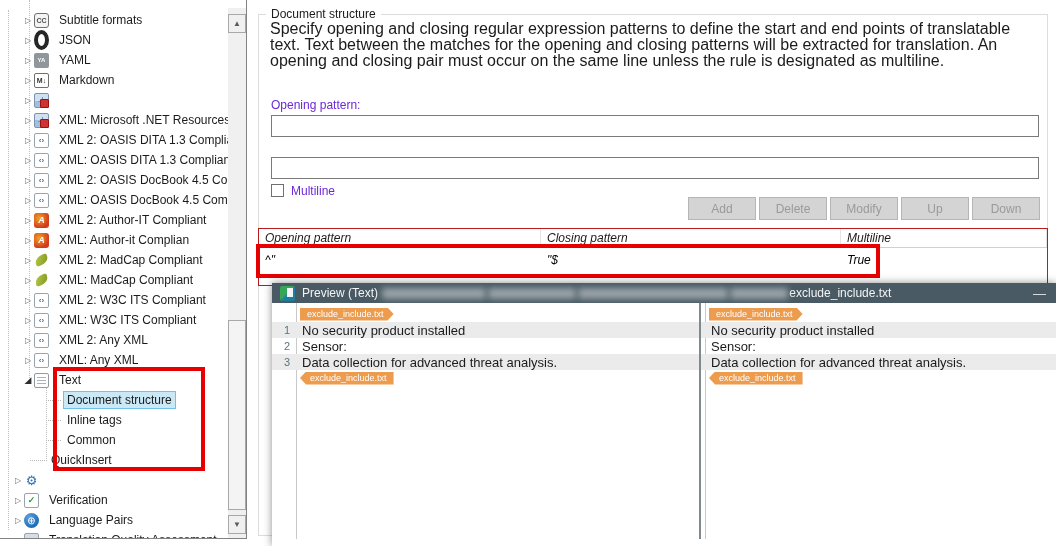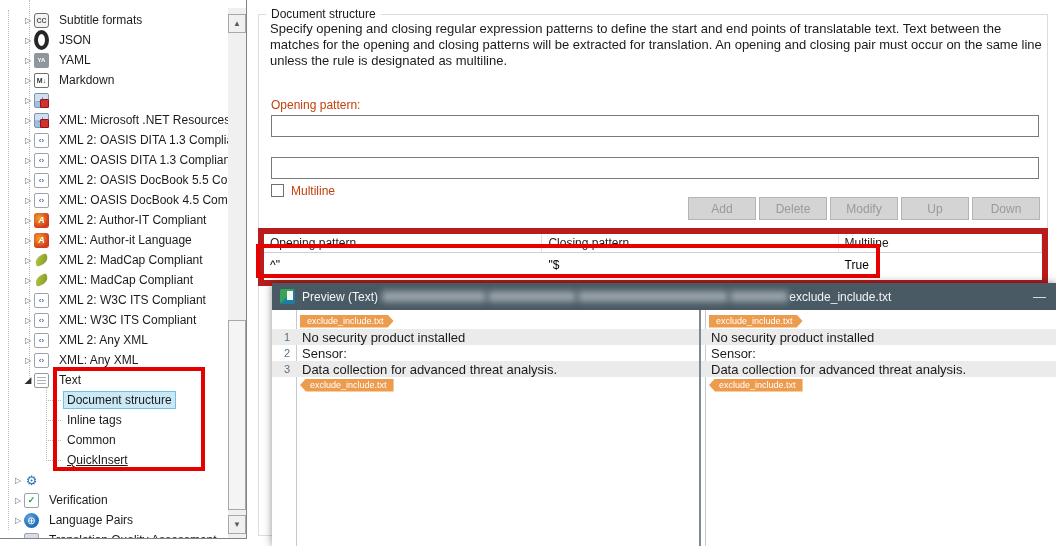--- a/index.html
+++ b/index.html
@@ -48,44 +48,44 @@
 
   
   #tree-scrollbar { position:absolute; right:0; top:8px; width:18px; height:530px; background:#f0f0f0; }
   .sb-btn { position:absolute; left:0; width:18px; height:19px; background:#f0f0f0;
     border:1px solid #a8a8a8; color:#5a5a5a; font-size:8px; display:flex; align-items:center; justify-content:center; }
   .sb-thumb { position:absolute; left:0; width:18px; background:#f4f4f4; border:1px solid #a8a8a8; }
 
   
   #groupbox { left:258px; top:14px; width:790px; height:522px; border:1px solid #dcdcdc; }
   #group-title { left:266px; top:7px; background:#fff; padding:0 5px; font-size:12px; color:#1b1b1b; }
-  #description { left:270px; top:21px; width:774px; font-size:13px; line-height:16px; color:#1b1b1b; }
-  .fieldlabel { font-size:12px; color:#c2410c; }
+  #description { left:270px; top:21px; width:774px; font-size:16px; line-height:16px; color:#1b1b1b; }
+  .fieldlabel { font-size:12px; color:#6d28d9; }
   .textinput { left:271px; width:768px; height:22px; border:1px solid #7a7a7a; background:#fff;
     font-size:12px; padding:0 4px; font-family:"Liberation Sans",sans-serif; }
   #multiline-box { left:271px; top:184px; width:13px; height:13px; border:1px solid #707070; background:#fff; }
 
   #button-row { left:271px; top:197px; width:769px; height:23px; display:flex; justify-content:flex-end; gap:3px; }
   .btn { width:68px; height:23px; background:#d4d4d4; border:1px solid #b5b5b5; color:#9a9a9a;
     font-size:12px; font-family:"Liberation Sans",sans-serif; }
 
   
-  #rule-table { left:258px; top:228px; width:790px; height:58px; border:6px solid #b91c1c; background:#fff; overflow:hidden; }
+  #rule-table { left:258px; top:228px; width:790px; height:58px; border:1px solid #b91c1c; background:#fff; overflow:hidden;font-style:italic; }
   .thead { display:flex; height:19px; border-bottom:1px solid #d0d0d0; }
   .thead .cell { font-size:12px; color:#1b1b1b; padding:2px 0 0 6px; border-right:1px solid #e4e4e4; }
   .tr { display:flex; height:26px; }
   .tr .cell { font-size:12px; color:#000; padding:5px 0 0 6px; }
   .c0 { width:282px; } .c1 { width:300px; } .c2 { width:206px; }
 
   .redbox { position:absolute; border:4px solid #e60000; pointer-events:none; z-index:5; }
 
   
   #preview { left:272px; top:283px; width:784px; height:263px; background:#fff; z-index:10;
     box-shadow:0 0 8px rgba(0,0,0,0.45); }
-  #preview-titlebar { height:27px; background:#4a5a64; display:flex; align-items:center; padding:0 10px 0 8px; }
+  #preview-titlebar { height:20px; background:#4a5a64; display:flex; align-items:center; padding:0 10px 0 8px; }
   #preview-appicon { width:15px; height:15px; border-radius:2px; margin-right:7px; flex:none;
     background:linear-gradient(135deg,#37a557 45%,#1d7fa0 55%); position:relative; }
   #preview-appicon::after { content:""; position:absolute; right:2px; top:2px; width:6px; height:9px; background:#f2f6f8; }
   #preview-title { color:#f2f4f5; font-size:12px; white-space:nowrap; display:flex; align-items:center; }
   .blurblock { display:inline-block; height:11px; background:#98a2a8; filter:blur(3px);
     border-radius:2px; margin:0 1px; vertical-align:middle; }
   #minimize-btn { margin-left:auto; color:#e8eaec; font-size:13px; line-height:13px; }
 
   #preview-content { position:relative; height:236px; background:#fff; overflow:hidden; }
   #pane-left { position:absolute; left:0; top:0; width:427px; height:100%; }
@@ -144,36 +144,36 @@
         <span class="tlabel">XML 2: OASIS DITA 1.3 Complia</span>
       </div>
       <div class="trow" style="padding-left: 22px;">
         <span class="arrow">▷</span>
         <span class="ic ic-xmlfile">‹›</span>
         <span class="tlabel">XML: OASIS DITA 1.3 Complian</span>
       </div>
       <div class="trow" style="padding-left: 22px;">
         <span class="arrow">▷</span>
         <span class="ic ic-xmlfile">‹›</span>
-        <span class="tlabel">XML 2: OASIS DocBook 5.5 Co</span>
+        <span class="tlabel">XML 2: OASIS DocBook 4.5 Co</span>
       </div>
       <div class="trow" style="padding-left: 22px;">
         <span class="arrow">▷</span>
         <span class="ic ic-xmlfile">‹›</span>
         <span class="tlabel">XML: OASIS DocBook 4.5 Com</span>
       </div>
       <div class="trow" style="padding-left: 22px;">
         <span class="arrow">▷</span>
         <span class="ic ic-author">A</span>
         <span class="tlabel">XML 2: Author-IT Compliant</span>
       </div>
       <div class="trow" style="padding-left: 22px;">
         <span class="arrow">▷</span>
         <span class="ic ic-author">A</span>
-        <span class="tlabel">XML: Author-it Language</span>
+        <span class="tlabel">XML: Author-it Complian</span>
       </div>
       <div class="trow" style="padding-left: 22px;">
         <span class="arrow">▷</span>
         <span class="ic ic-madcap"></span>
         <span class="tlabel">XML 2: MadCap Compliant</span>
       </div>
       <div class="trow" style="padding-left: 22px;">
         <span class="arrow">▷</span>
         <span class="ic ic-madcap"></span>
         <span class="tlabel">XML: MadCap Compliant</span>
@@ -208,21 +208,21 @@
         <span class="tlabel sel">Document structure</span>
       </div>
       <div class="trow" style="padding-left: 46px;">
         <span class="stub"></span>
         <span class="tlabel">Inline tags</span>
       </div>
       <div class="trow" style="padding-left: 46px;">
         <span class="stub"></span>
         <span class="tlabel">Common</span>
       </div>
-      <div class="trow" style="padding-left: 46px; text-decoration: underline;">
+      <div class="trow" style="padding-left: 30px;">
         <span class="stub"></span>
         <span class="tlabel">QuickInsert</span>
       </div>
       <div class="trow" style="padding-left: 12px;">
         <span class="arrow">▷</span>
         <span class="ic ic-gear">⚙</span>
       </div>
       <div class="trow" style="padding-left: 12px;">
         <span class="arrow">▷</span>
         <span class="ic ic-verify">✓</span>

